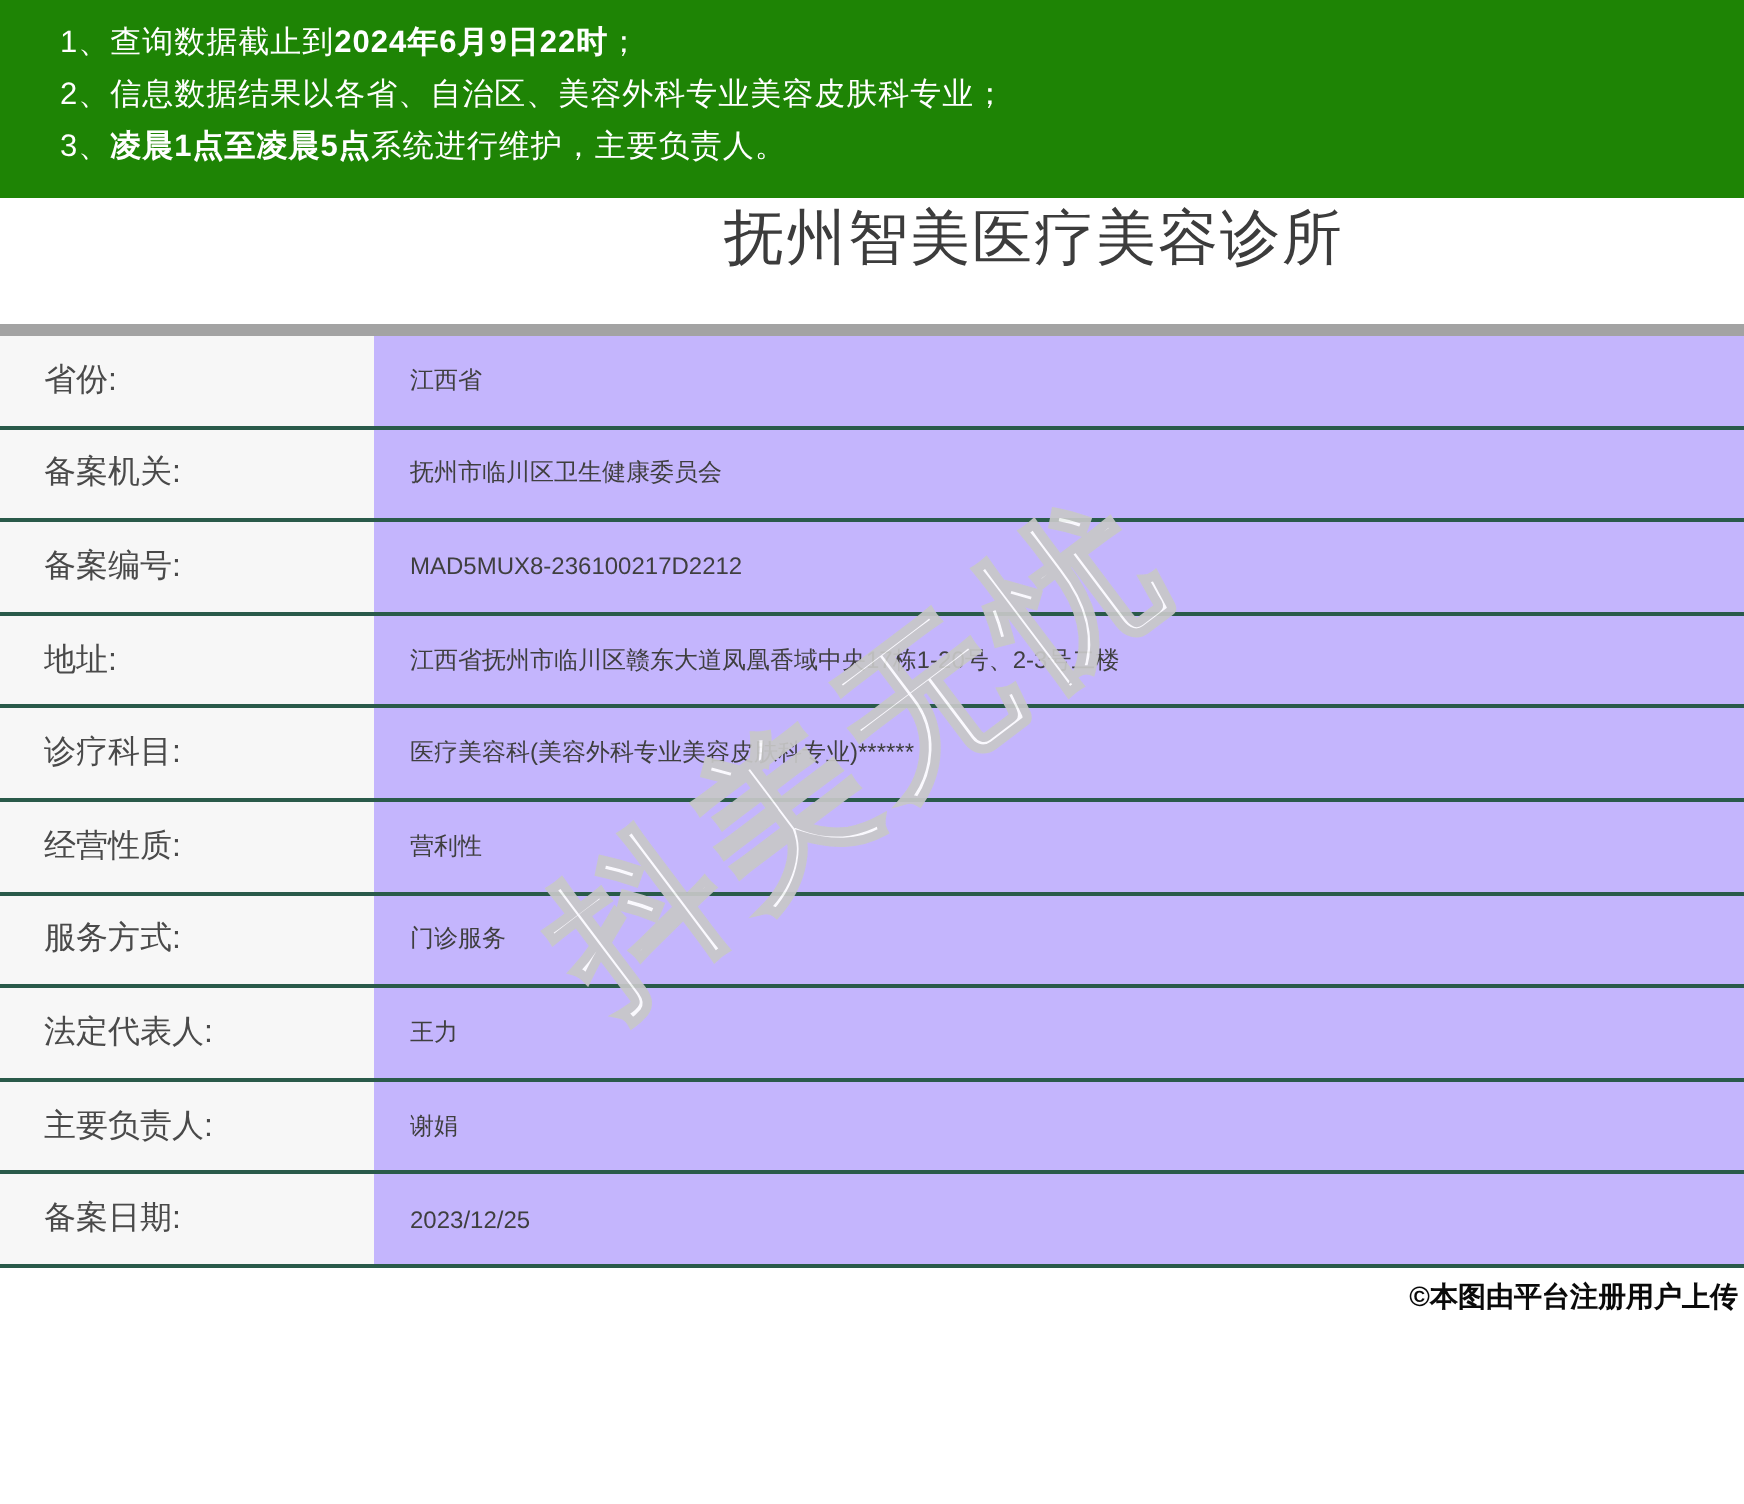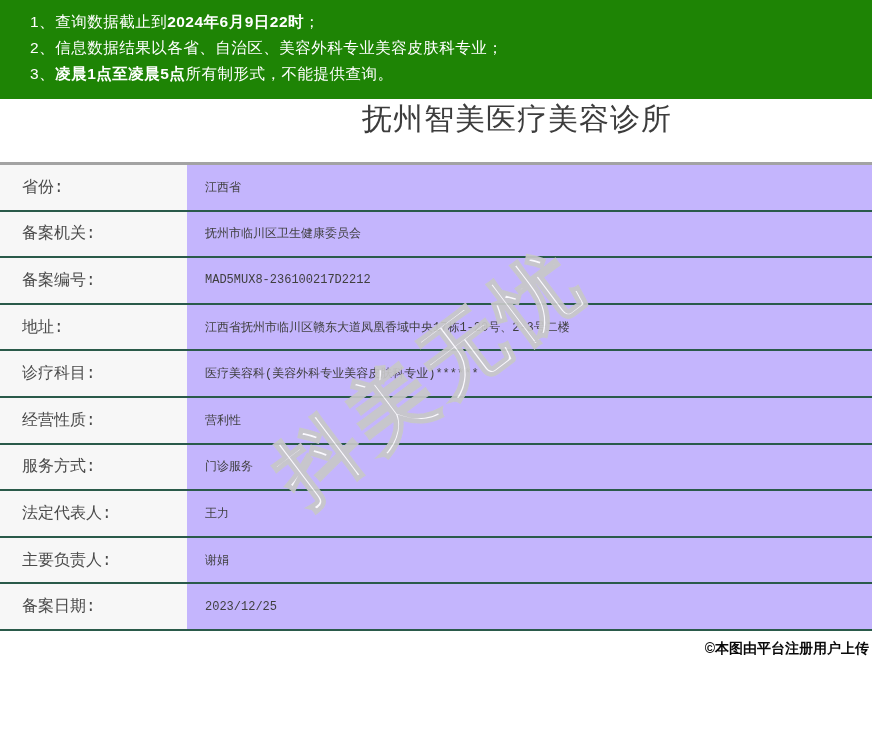--- a/index.html
+++ b/index.html
@@ -10,21 +10,21 @@
   
   .header { height:99px; background:#1e8405; color:#fff; padding:9px 0 0 30px; }
   .notice-line { font-size:15.5px; line-height:26px; letter-spacing:0.5px; }
   .notice-line b { font-weight:bold; }
 
   
   .title-wrap { padding-left:162px; text-align:center; }
   .page-title { font-size:30px; font-weight:400; color:#3c3c3c; letter-spacing:1px; }
 
   
-  .info-table { margin-top:22px; border-top:3px solid #a3a3a3;font-family:Liberation Mono, monospace; }
+  .info-table { margin-top:22px; border-top:6px solid #a3a3a3; }
   .info-row { display:flex; height:46.6px; border-bottom:2px solid #2a5a4a; }
   .cell-label { width:187px; background:#f7f7f7; color:#4a4a4a; font-size:16px;
                 display:flex; align-items:center; padding-left:22px; }
   .cell-value { flex:1; color:#3f3f3f; font-size:12px; display:flex; align-items:center;
                 padding-left:18px; background:#c4b5fd; }
 
   
   .close-btn { position:absolute; left:398px; top:716px; width:235px; height:36px;
                background:#3a7cba; border:1px solid #2f6ea8; border-radius:5px;
                color:#fff; font-size:18px; text-align:right; line-height:33px;
@@ -48,21 +48,21 @@
 <body>
 
 <div class="page">
 
   <div class="header">
 
       <div class="notice-line"><span>1、</span><span>查询数据截止到</span><b>2024年6月9日22时</b><span>；</span></div>
 
       <div class="notice-line"><span>2、</span><span>信息数据结果以各省、自治区、美容外科专业美容皮肤科专业；</span><b></b><span></span></div>
 
-      <div class="notice-line"><span>3、</span><span></span><b>凌晨1点至凌晨5点</b><span>所有制形式，不能提供查询。</span></div>
+      <div class="notice-line"><span>3、</span><span></span><b>凌晨1点至凌晨5点</b><span>系统进行维护，主要负责人。</span></div>
     </div>
 
   <div class="title-wrap">
     <div class="page-title">抚州智美医疗美容诊所</div>
   </div>
 
   <div class="info-table">
 
       <div class="info-row">
         <div class="cell-label">省份:</div>

